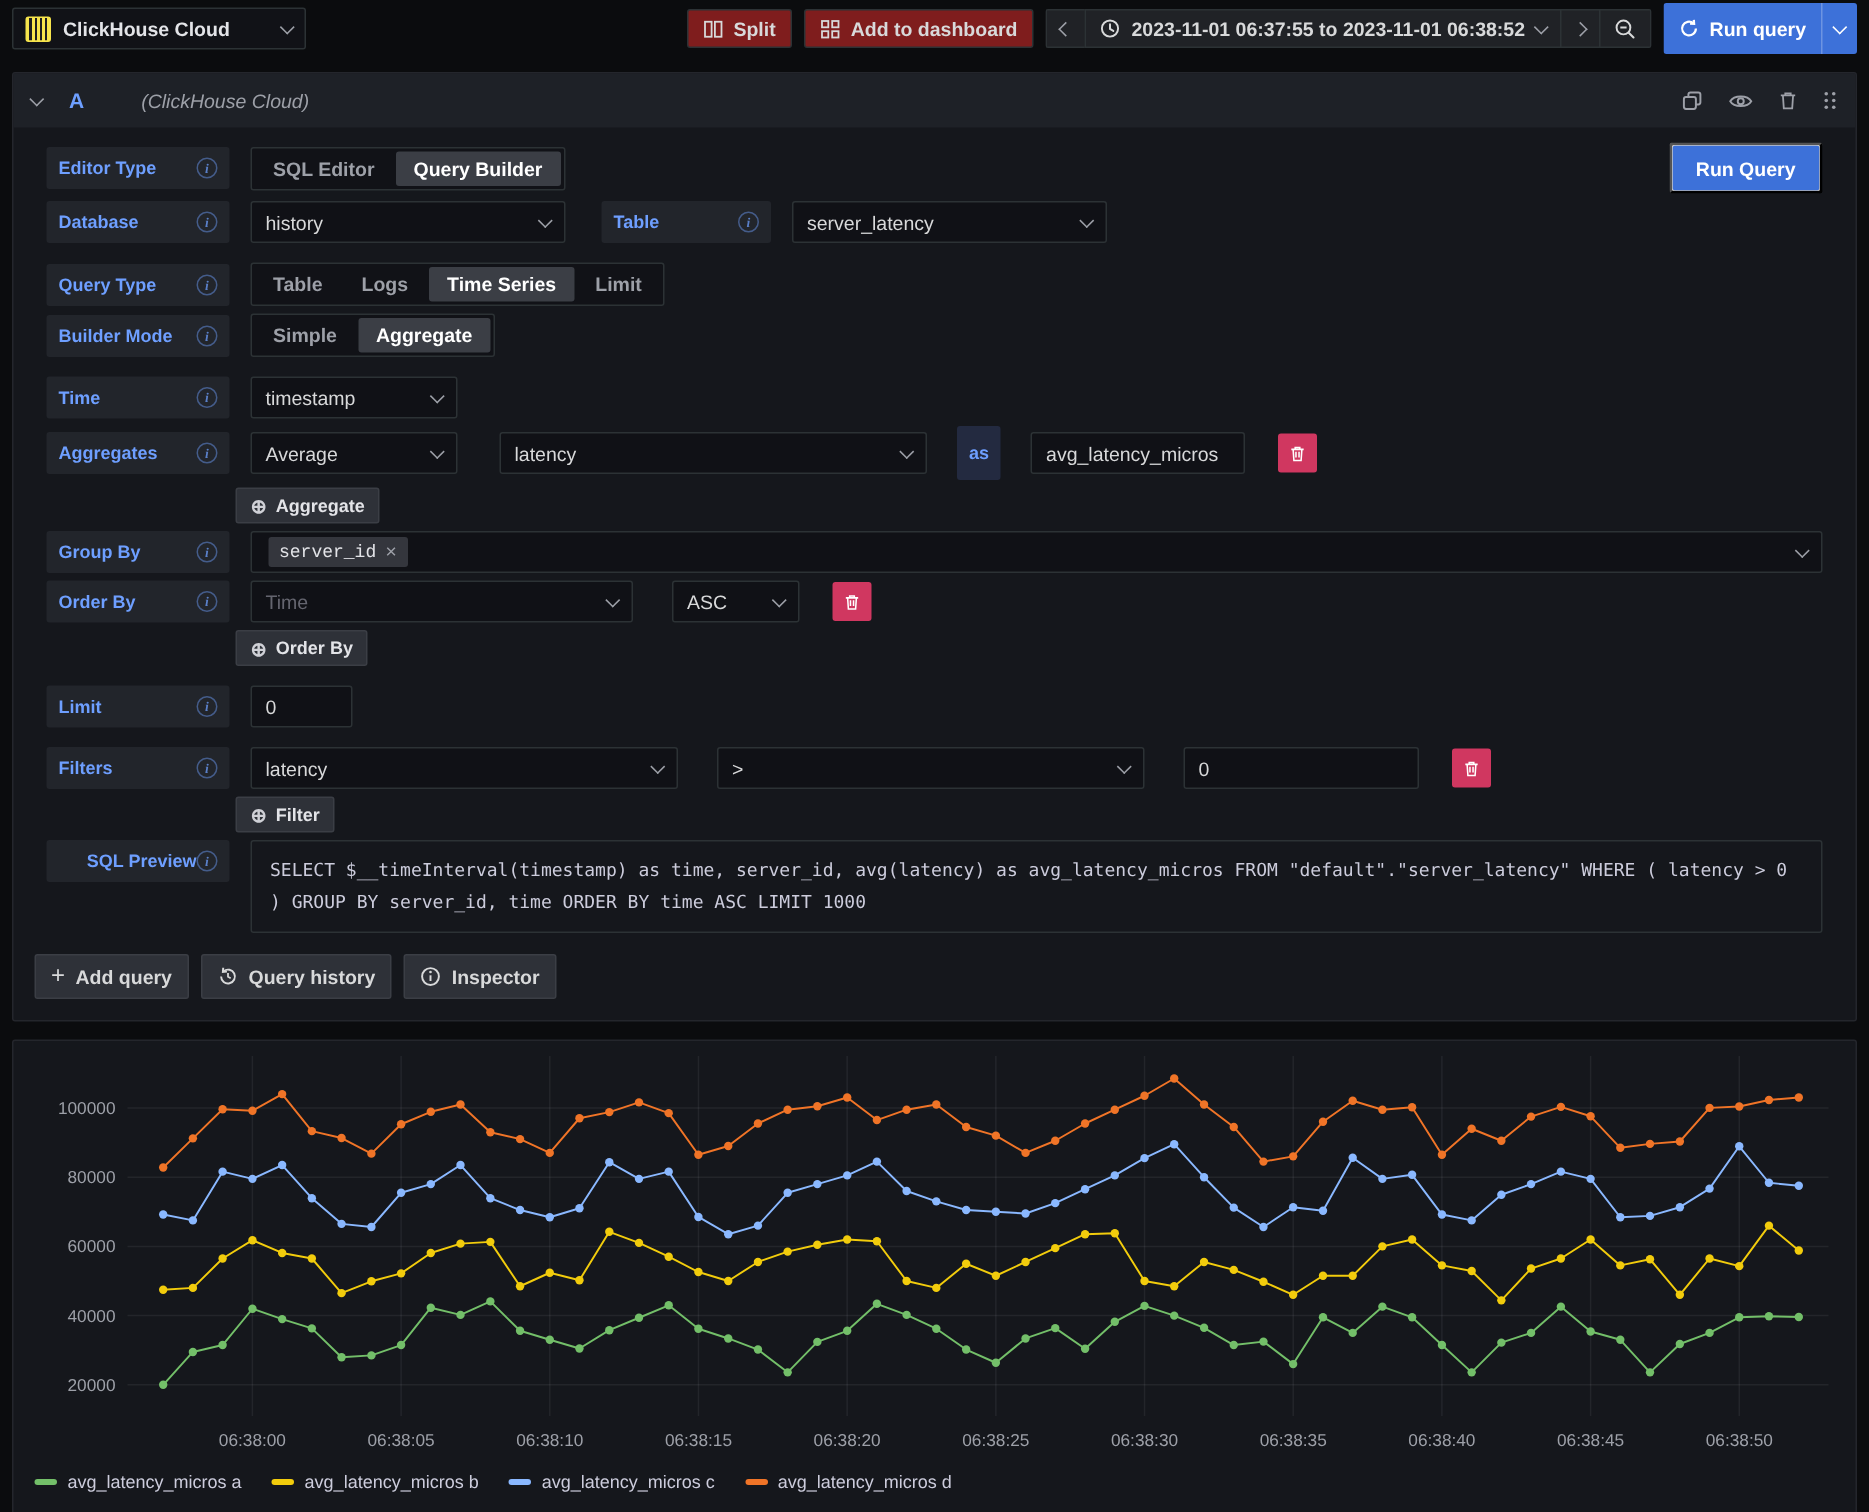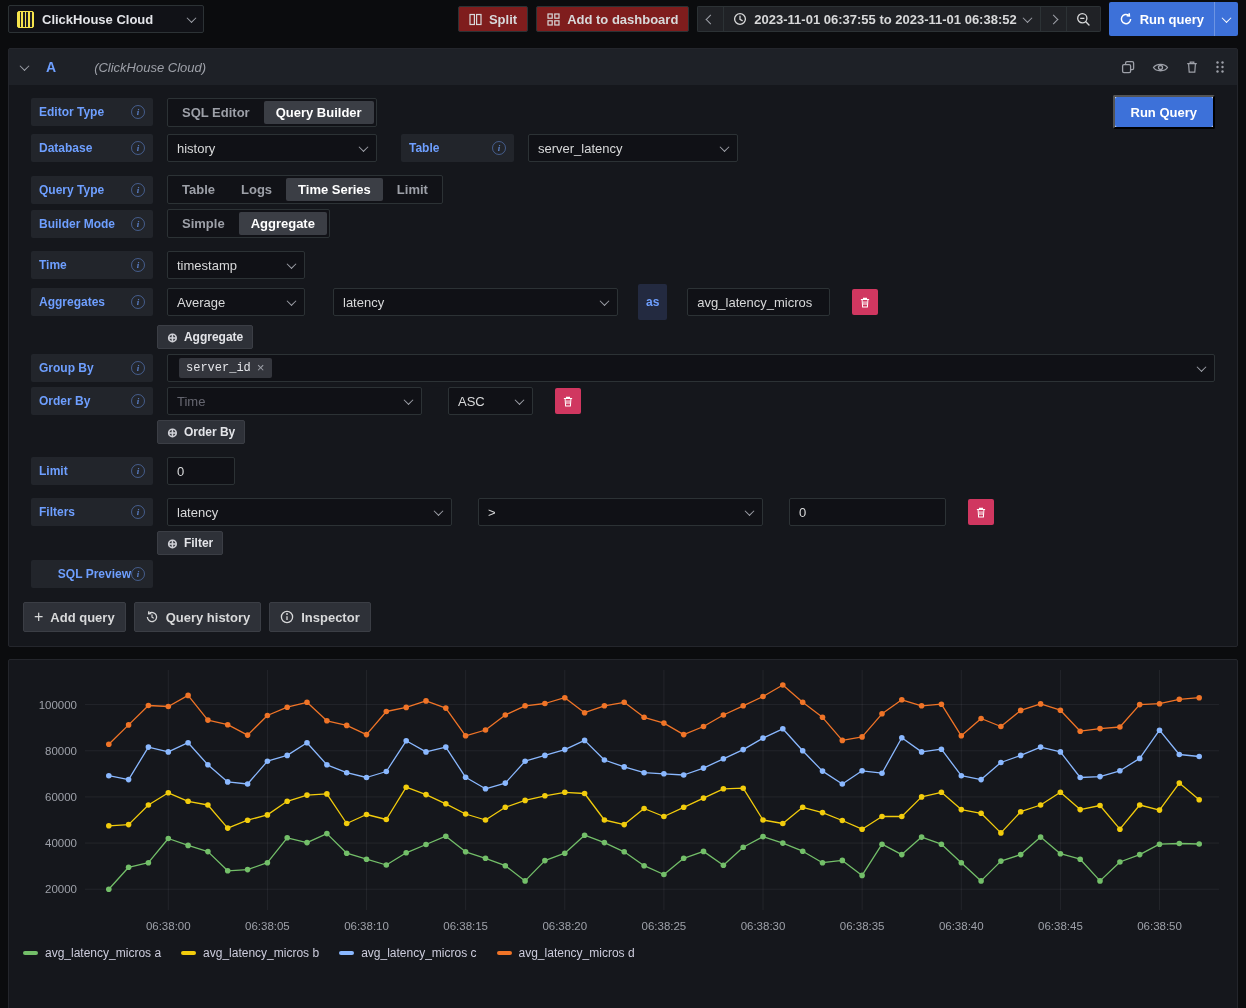--- a/index.html
+++ b/index.html
@@ -365,20 +365,21 @@
         <span class="oplus">⊕</span>
         <span>Filter</span>
       </button>
     </div>
 
     <div class="qrow sql">
       <div class="chip">
         <span>SQL Preview</span>
         <span class="info">i</span>
       </div>
+      <div class="sql-box">SELECT $__timeInterval(timestamp) as time, server_id, avg(latency) as avg_latency_micros FROM "default"."server_latency" WHERE ( latency &gt; 0 ) GROUP BY server_id, time ORDER BY time ASC LIMIT 1000</div>
     </div>
 
   </div>
 
   <div class="qfooter">
     <button class="btn-sec">
       <span style="font-size:16px;font-weight:400">+</span>
       <span>Add query</span>
     </button>
     <button class="btn-sec">

